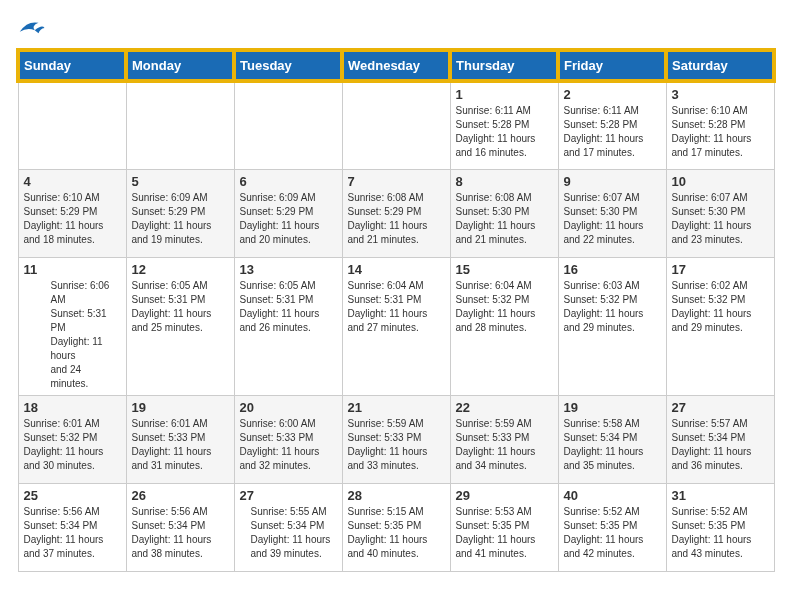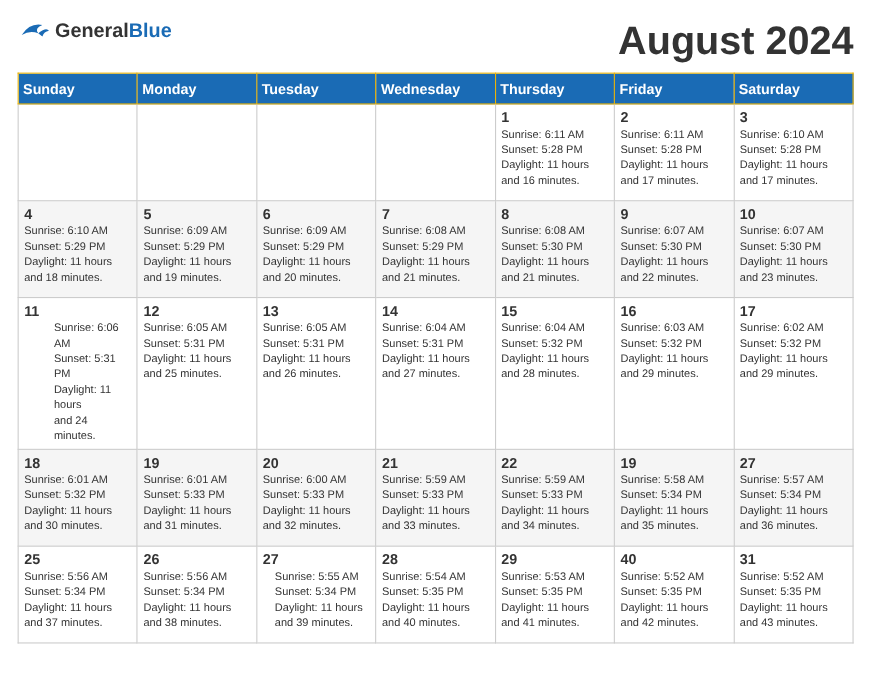--- a/index.html
+++ b/index.html
@@ -53,21 +53,21 @@
       border-collapse: collapse;
       table-layout: fixed;
     }
     .calendar thead tr th {
       background-color: #1a6bb5;
       color: #fff;
       font-size: 13px;
       font-weight: bold;
       padding: 6px 4px;
       text-align: left;
-      border: 1px solid #eab308;
+      border: 4px solid #eab308;
     }
     .calendar tbody tr td {
       border: 1px solid #ccc;
       vertical-align: top;
       padding: 4px 5px;
       font-size: 10.5px;
       color: #333;
       height: 88px;
       background: #fff;
     }
@@ -91,26 +91,22 @@
   </style>
 </head>
 <body>
 
 <div class="header-area">
   <div class="logo">
     <svg class="logo-bird" viewBox="0 0 40 30" xmlns="http://www.w3.org/2000/svg">
       <path d="M5 20 Q15 5 30 8 Q20 12 25 18 Q15 14 5 20Z" fill="#1a6bb5"></path>
       <path d="M25 18 Q35 10 38 15 Q32 16 30 22Z" fill="#1a6bb5"></path>
     </svg>
-    <div>
-      <span class="logo-text-general">General</span><span class="logo-text-blue">Blue</span>
-    </div>
   </div>
   <div class="title-area">
-    <div class="month-year">August 2024</div>
   </div>
 </div>
 
 <table class="calendar">
   <thead>
     <tr>
     <th>Sunday</th>
         <th>Monday</th>
         <th>Tuesday</th>
         <th>Wednesday</th>
@@ -317,21 +313,21 @@
         </td>
         <td>
           <span class="day-number">27</span>
           <div class="day-info" style="white-space: pre-line; margin-left: 11px;">Sunrise: 5:55 AM
 Sunset: 5:34 PM
 Daylight: 11 hours
 and 39 minutes.</div>
         </td>
         <td>
           <span class="day-number">28</span>
-          <div class="day-info" style="white-space: pre-line;">Sunrise: 5:54 AM
+          <div class="day-info" style="white-space: pre-line;">Sunrise: 5:15 AM
 Sunset: 5:35 PM
 Daylight: 11 hours
 and 40 minutes.</div>
         </td>
         <td>
           <span class="day-number">29</span>
           <div class="day-info" style="white-space: pre-line;">Sunrise: 5:53 AM
 Sunset: 5:35 PM
 Daylight: 11 hours
 and 41 minutes.</div>

